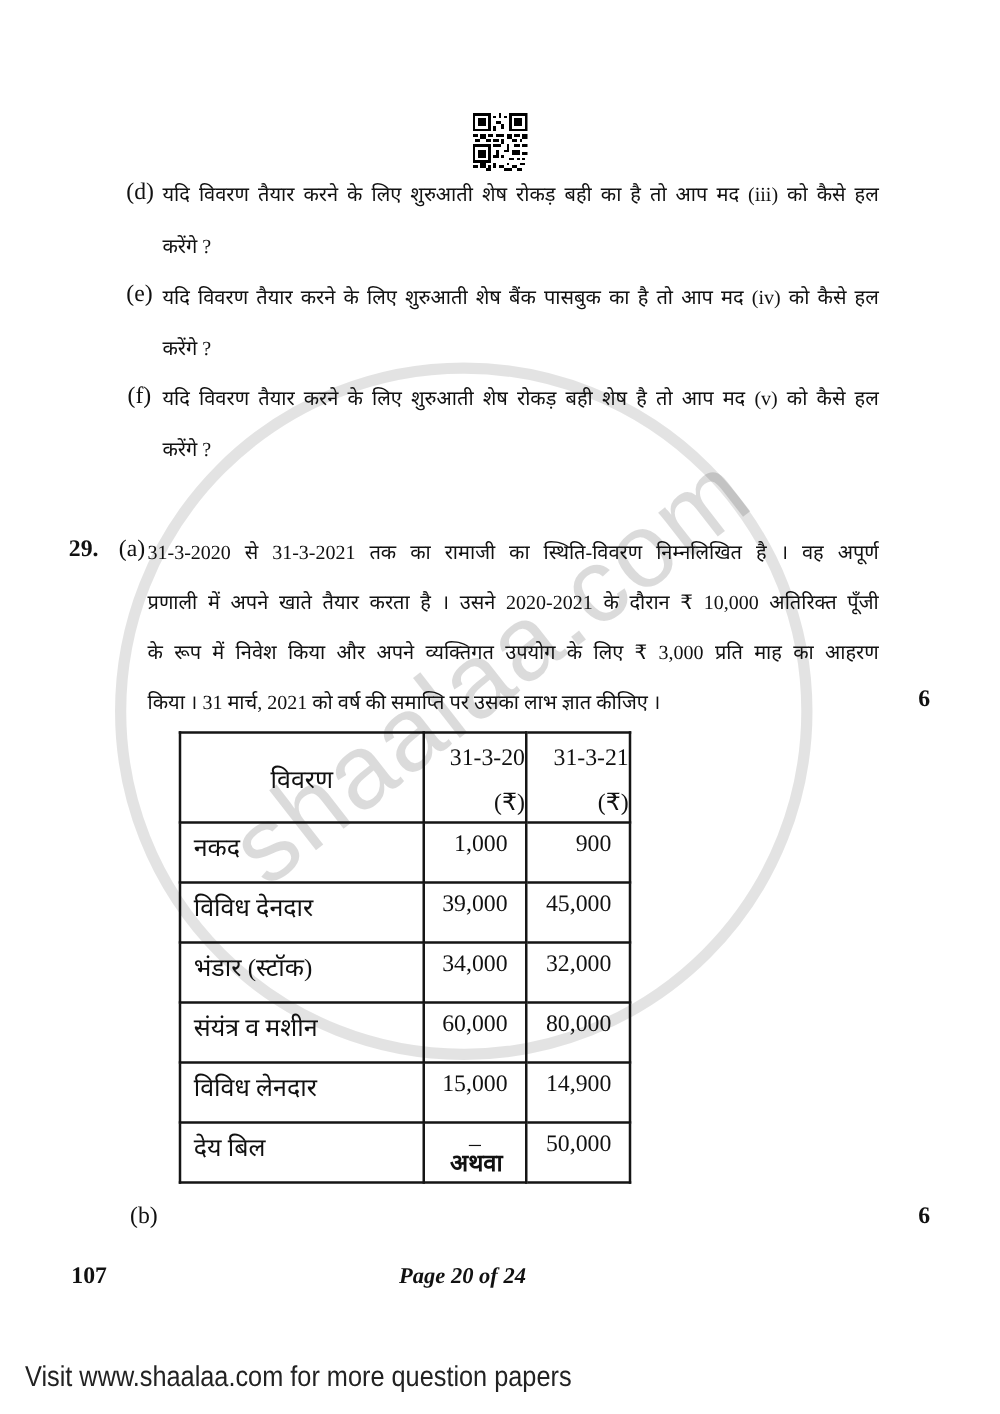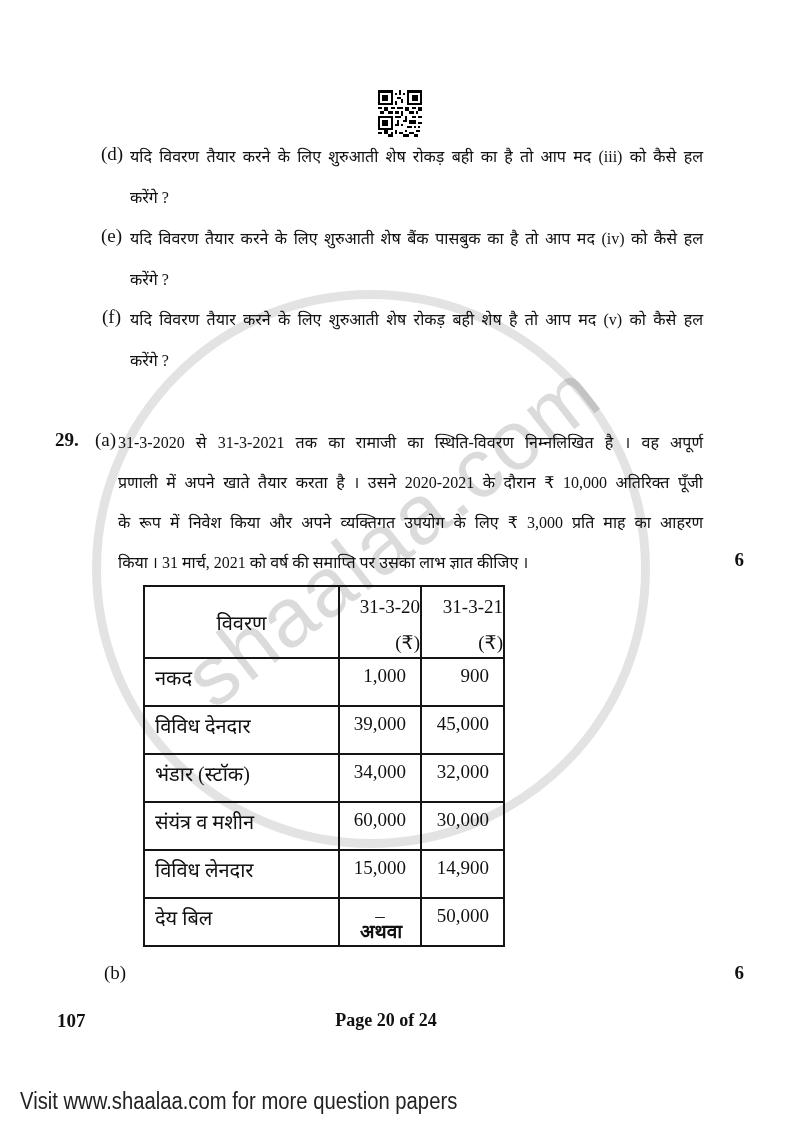--- a/index.html
+++ b/index.html
@@ -36,22 +36,22 @@
   .th-part{height:70px;vertical-align:middle !important;text-align:center;
     font-size:20px;font-weight:bold;margin-left:20px;}
   .th-date{text-align:right;font-weight:bold;font-size:19px;padding-top:9px !important;}
   .th-date .rs{margin-top:13px;font-size:19px;}
   td.rowlab{height:41px;padding:5px 4px 0 10px !important;font-size:20px;}
   td.num{text-align:right;padding:6px 14px 0 0 !important;
     font-family:"Liberation Serif","DejaVu Sans",serif;font-size:19px;margin-top:43px;}
   td.num.center{text-align:center;padding-right:0 !important;}
   
   .paper-code{position:absolute;left:57px;top:1010px;font-size:19px;font-weight:bold;}
-  .page-num{position:absolute;left:16px;top:1010px;width:740px;text-align:center;
-    font-size:18px;font-weight:bold;}
+  .page-num{position:absolute;left:0;top:1010px;width:740px;text-align:center;
+    font-size:18px;font-weight:bold;font-style:italic;}
   .bottom-note{position:absolute;left:20px;top:1088px;font-size:23px;color:#222;
     font-family:"Liberation Sans","DejaVu Sans",sans-serif;
     transform:scaleX(0.88);transform-origin:left top;white-space:nowrap;}
   .qr{position:absolute;left:378px;top:90px;}
 </style>
 </head>
 <body>
 
 <div class="page">
 
@@ -171,21 +171,21 @@
         <td class="num">45,000</td>
       </tr>
       <tr>
         <td class="rowlab hindi">भंडार (स्टॉक)</td>
         <td class="num">34,000</td>
         <td class="num">32,000</td>
       </tr>
       <tr>
         <td class="rowlab hindi">संयंत्र व मशीन</td>
         <td class="num">60,000</td>
-        <td class="num">30,000</td>
+        <td class="num">80,000</td>
       </tr>
       <tr>
         <td class="rowlab hindi">विविध लेनदार</td>
         <td class="num">15,000</td>
         <td class="num">14,900</td>
       </tr>
       <tr>
         <td class="rowlab hindi">देय बिल</td>
         <td class="num center">–</td>
         <td class="num">50,000</td>

